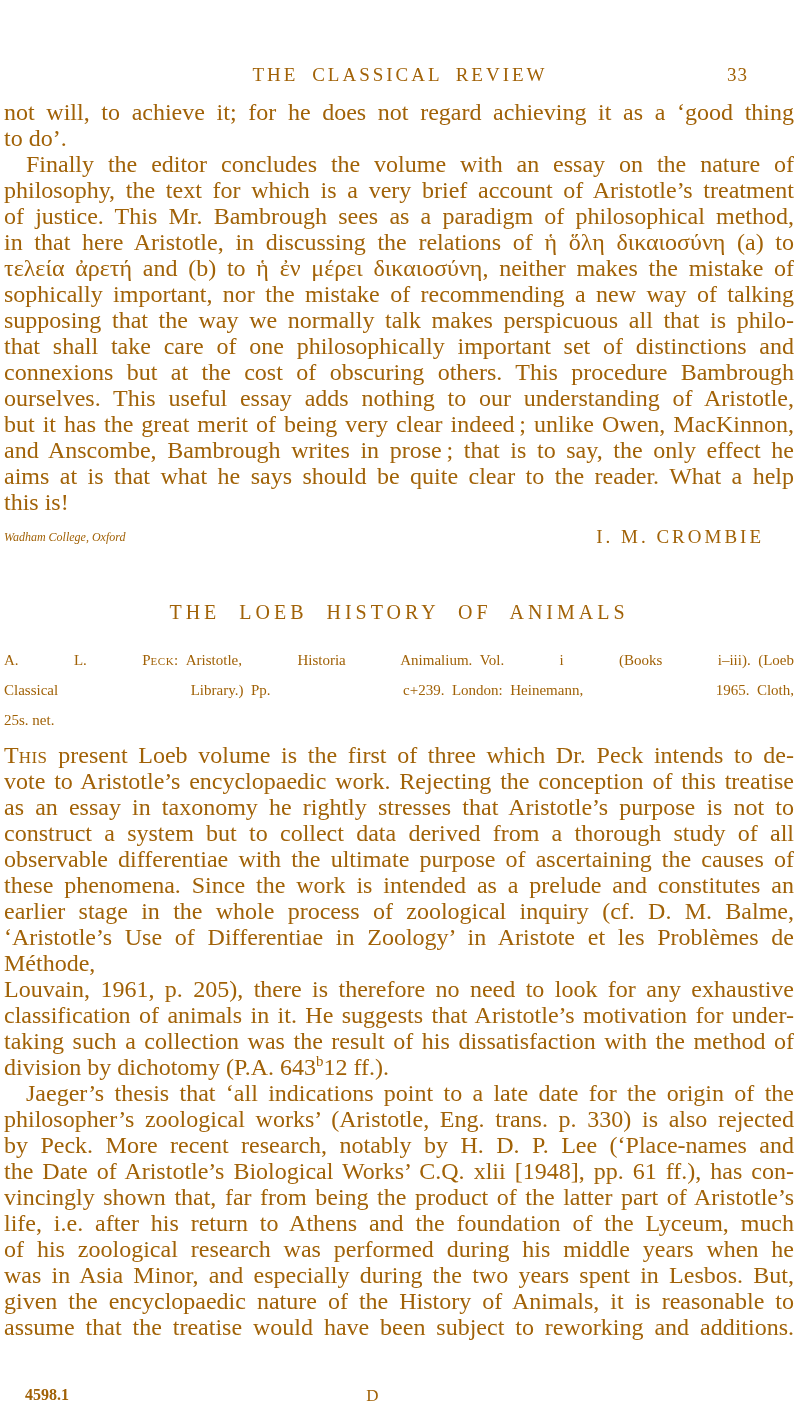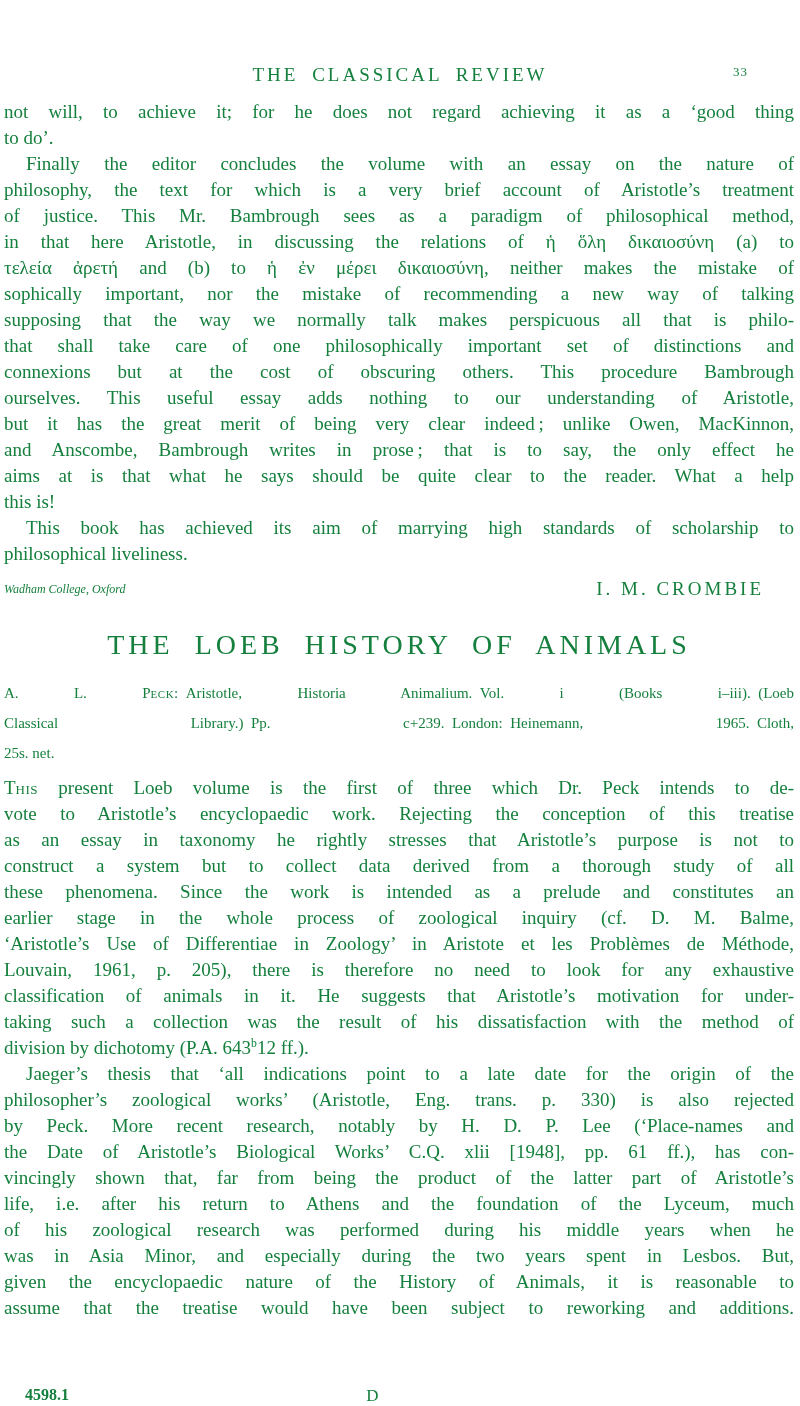--- a/index.html
+++ b/index.html
@@ -1,35 +1,35 @@
 <!DOCTYPE html>
 <html><head>
 <meta charset="utf-8">
 <style>
   html,body{margin:0;padding:0;background:#ffffff;width:800px;height:1406px;overflow:hidden;}
-  .page{position:relative;width:800px;height:1406px;background:#ffffff;color:#15803d;
+  .page{position:relative;width:800px;height:1406px;background:#ffffff;color:#a16207;
         font-family:"Liberation Serif","DejaVu Serif",serif;}
   
   .running-header{position:absolute;top:64px;left:0;right:0;text-align:center;
         font-size:19px;letter-spacing:3px;word-spacing:6px;}
-  .rh-page{position:absolute;right:52px;top:0;letter-spacing:1px;font-size:13px;}
+  .rh-page{position:absolute;right:52px;top:0;letter-spacing:1px;font-size:19px;}
   
   .text-body{position:absolute;top:99px;left:4px;right:6px;}
-  .line{font-size:19px;line-height:26px;text-align:justify;text-align-last:justify;}
+  .line{font-size:24px;line-height:26px;text-align:justify;text-align-last:justify;}
   .line.end{text-align-last:left;}
   .line.ind{text-indent:22px;}
   .it{}
   .sc{font-variant:small-caps;letter-spacing:0.5px;}
   .sup{vertical-align:super;font-size:0.62em;line-height:0;}
   
   .signature{display:flex;justify-content:space-between;margin-top:9px;line-height:26px;}
   .sig-left{font-style:italic;font-size:12px;}
   .sig-right{font-size:19px;letter-spacing:3px;margin-right:30px;}
   
-  .heading{text-align:center;margin-top:25px;line-height:36px;font-size:28px;
+  .heading{text-align:center;margin-top:44px;line-height:36px;font-size:20px;
         letter-spacing:4px;word-spacing:10px;}
   
   .citation{margin-top:15px;margin-bottom:7px;}
   .citation .line{font-size:15px;line-height:30px;}
   
   .page-footer{position:absolute;top:1386px;left:0;right:0;height:20px;font-size:16px;}
   .footer-left{position:absolute;left:25px;top:0;font-weight:bold;}
   .footer-center{position:absolute;left:0;right:55px;top:0;text-align:center;font-size:17px;}
 </style>
 </head>
@@ -56,39 +56,36 @@
         <div class="line"><span>sophically important, nor the mistake of recommending a new way of talking</span></div>
         <div class="line"><span>supposing that the way we normally talk makes perspicuous all that is philo-</span></div>
         <div class="line"><span>that shall take care of one philosophically important set of distinctions and</span></div>
         <div class="line"><span>connexions but at the cost of obscuring others. This procedure Bambrough</span></div>
         <div class="line"><span>ourselves. This useful essay adds nothing to our understanding of Aristotle,</span></div>
         <div class="line"><span>but it has the great merit of being very clear indeed ; unlike Owen, MacKinnon,</span></div>
         <div class="line"><span>and Anscombe, Bambrough writes in prose ; that is to say, the only effect he</span></div>
         <div class="line"><span>aims at is that what he says should be quite clear to the reader. What a help</span></div>
         <div class="line end"><span>this is!</span></div>
       </div>
-      <div class="para">
-        <div class="line ind"><span>This book has achieved its aim of marrying high standards of scholarship to</span></div>
-        <div class="line end"><span>philosophical liveliness.</span></div>
-      </div>
       <div class="signature">
         <span class="sig-left">Wadham College, Oxford</span>
         <span class="sig-right">I. M. CROMBIE</span>
       </div>
       <div class="heading"><span>THE LOEB </span><span class="it">HISTORY OF ANIMALS</span></div>
       <div class="para citation">
         <div class="line"><span>A. L. P</span><span class="sc">eck</span><span>: Aristotle, </span><span class="it">Historia Animalium</span><span>. Vol. i (Books i–iii). (Loeb</span></div>
         <div class="line"><span>Classical Library.) Pp. c+239. London: Heinemann, 1965. Cloth,</span></div>
         <div class="line end"><span>25</span><span class="it">s</span><span>. net.</span></div>
       </div>
       <div class="para">
         <div class="line"><span>T</span><span class="sc">his</span><span> present Loeb volume is the first of three which Dr. Peck intends to de-</span></div>
         <div class="line"><span>vote to Aristotle’s encyclopaedic work. Rejecting the conception of this treatise</span></div>
         <div class="line"><span>as an essay in taxonomy he rightly stresses that Aristotle’s purpose is not to</span></div>
         <div class="line"><span>construct a system but to collect data derived from a thorough study of all</span></div>
+        <div class="line"><span>observable differentiae with the ultimate purpose of ascertaining the causes of</span></div>
         <div class="line"><span>these phenomena. Since the work is intended as a prelude and constitutes an</span></div>
         <div class="line"><span>earlier stage in the whole process of zoological inquiry (cf. D. M. Balme,</span></div>
         <div class="line"><span>‘Aristotle’s Use of Differentiae in Zoology’ in </span><span class="it">Aristote et les Problèmes de Méthode</span><span>,</span></div>
         <div class="line"><span>Louvain, 1961, p. 205), there is therefore no need to look for any exhaustive</span></div>
         <div class="line"><span>classification of animals in it. He suggests that Aristotle’s motivation for under-</span></div>
         <div class="line"><span>taking such a collection was the result of his dissatisfaction with the method of</span></div>
         <div class="line end"><span>division by dichotomy (</span><span class="it">P.A.</span><span> 643</span><span class="sup">b</span><span>12 ff.).</span></div>
       </div>
       <div class="para">
         <div class="line ind"><span>Jaeger’s thesis that ‘all indications point to a late date for the origin of the</span></div>

